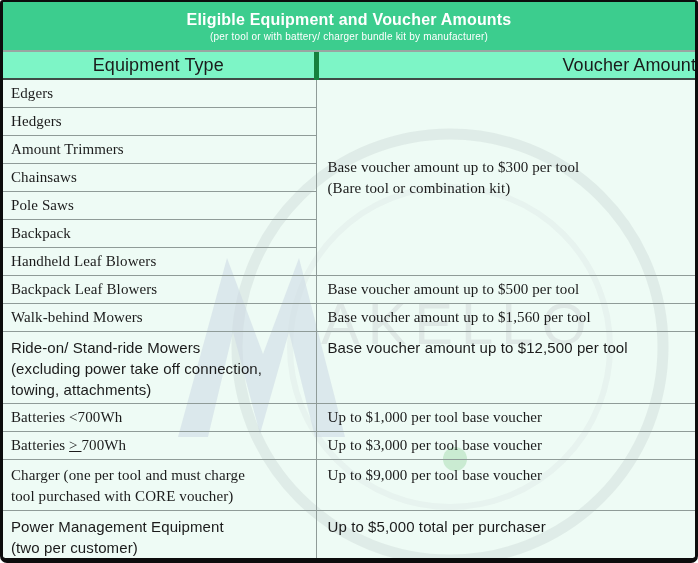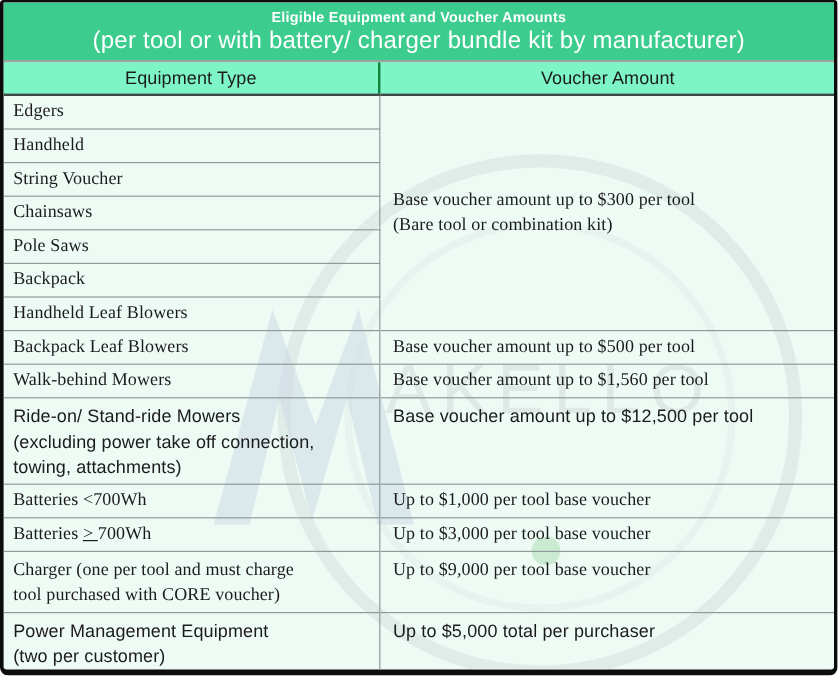--- a/index.html
+++ b/index.html
@@ -29,41 +29,41 @@
   }
   .content{position:relative;z-index:2;}
   .title-band{
     background:var(--title-bar);
     height:50px;
     display:flex;flex-direction:column;align-items:center;justify-content:center;
     gap:2px;
     border-bottom:2px solid #9aa5a2;
     color:var(--title-text);
   }
-  .title-band .t1{font-weight:bold;font-size:12px;letter-spacing:.2px;}
-  .title-band .t2{font-size:20px;letter-spacing:.2px;}
+  .title-band .t1{font-weight:bold;font-size:16px;letter-spacing:.2px;}
+  .title-band .t2{font-size:10px;letter-spacing:.2px;}
   table{
     width:100%;
     border-collapse:collapse;
     table-layout:fixed;
     font-size:15px;
     letter-spacing:.1px;
   }
   col.c1{width:313px;}
   col.c2{width:380px;}
   tr.head th{
     background:var(--header-row);
     height:27px;
     font-weight:normal;
-    font-size:15px;
+    font-size:18px;
     text-align:center;
     vertical-align:middle;
     border-bottom:2px solid #3f4a46;
   }
-  tr.head th + th{border-left:2px solid #15803d;}
+  tr.head th + th{border-left:5px solid #15803d;text-align:right;}
   td{
     vertical-align:middle;
     padding:3px 8px;
     line-height:21px;
     background:transparent;
   }
   td.vcell{border-left:1px solid var(--grid-line);padding-left:11px;}
   tbody tr + tr td{border-top:1px solid var(--grid-line);}
   tr.r28{height:28px;font-family:Liberation Serif, serif;}
   tr.rtall3{height:68px;}
@@ -104,24 +104,24 @@
           <th>Voucher Amount</th>
         </tr>
       </thead>
       <tbody>
         <tr class="r28">
           <td>Edgers</td>
           <td class="vcell merged" rowspan="7">Base voucher amount up to $300 per tool
 (Bare tool or combination kit)</td>
         </tr>
         <tr class="r28">
-          <td>Handheld</td>
+          <td>Hedgers</td>
         </tr>
         <tr class="r28">
-          <td>String Voucher</td>
+          <td>Amount Trimmers</td>
         </tr>
         <tr class="r28">
           <td>Chainsaws</td>
         </tr>
         <tr class="r28">
           <td>Pole Saws</td>
         </tr>
         <tr class="r28">
           <td>Backpack</td>
         </tr>

